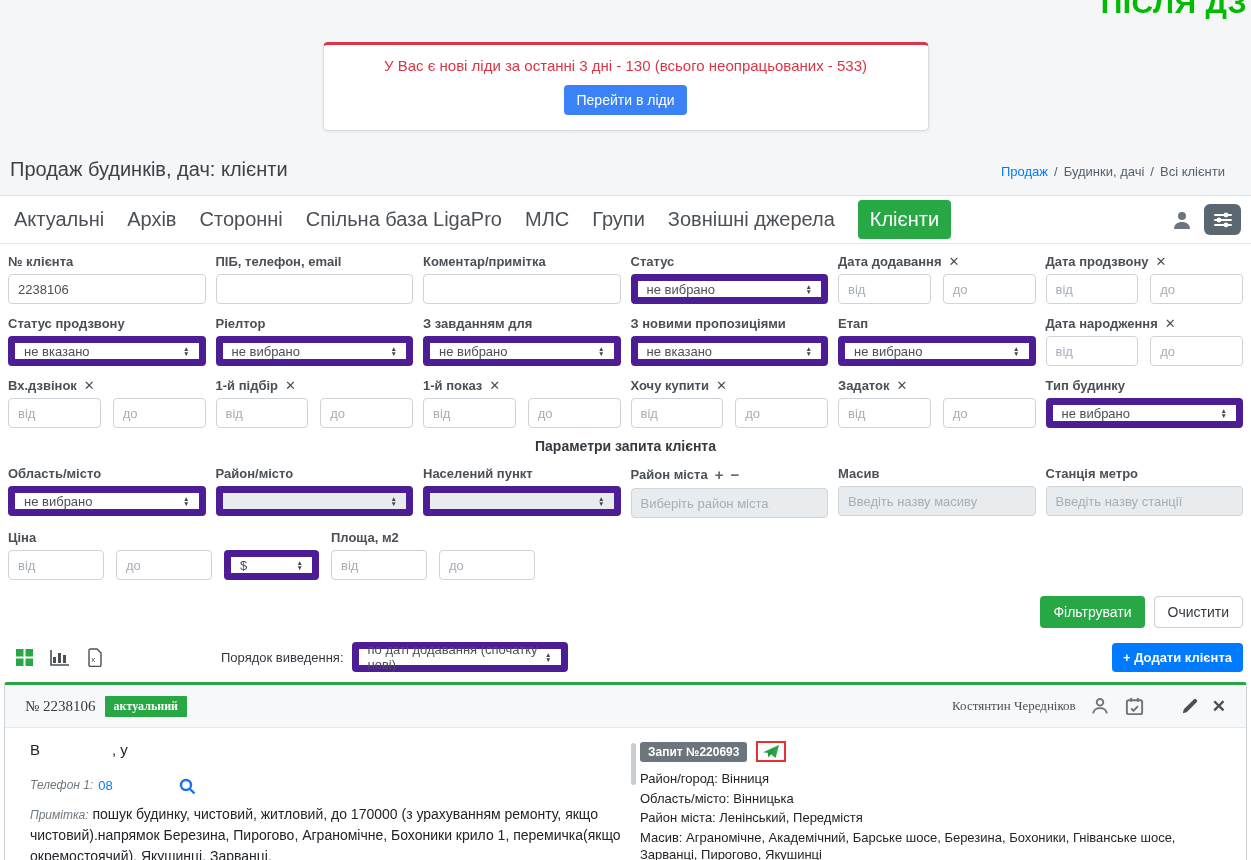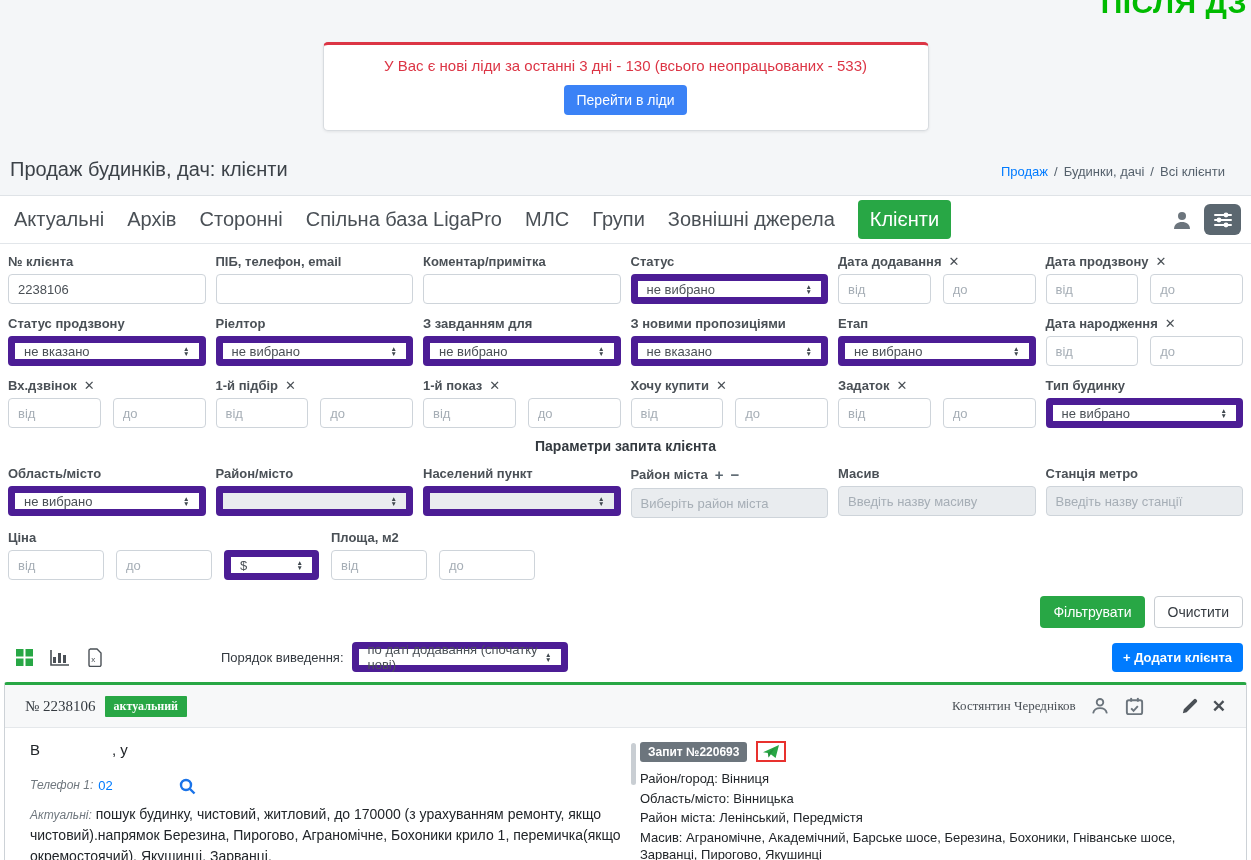--- a/index.html
+++ b/index.html
@@ -499,30 +499,30 @@
 
     <div class="card-body">
 
       <div class="col-left">
         <div class="mini-scroll"></div>
         <div class="client-name">
           <span>В</span><span class="name-rest">, у</span>
         </div>
         <div class="phone-line">
           <span class="lbl-i">Телефон 1:</span>
-          <span class="phone-val">02</span>
+          <span class="phone-val">08</span>
           <span class="mag">
             <svg width="17" height="17" viewBox="0 0 17 17" fill="none" stroke="#1a73e8" stroke-width="2.4">
                 <circle cx="7" cy="7" r="5"></circle>
                 <line x1="11" y1="11" x2="15.5" y2="15.5"></line>
               </svg>
           </span>
         </div>
         <div class="note-line">
-          <span class="lbl-i">Актуальні:</span>
+          <span class="lbl-i">Примітка:</span>
           <span>пошук будинку, чистовий, житловий, до 170000 (з урахуванням ремонту, якщо чистовий).напрямок Березина, Пирогово, Аграномічне, Бохоники крило 1, перемичка(якщо окремостоячий), Якушинці, Зарванці.</span>
         </div>
 
       </div>
 
       <div class="col-right">
         <div class="req-badge-row">
           <span class="badge-dark">Запит №220693</span>
           <span class="tg-box">
             <svg width="18" height="15" viewBox="0 0 18 15">

